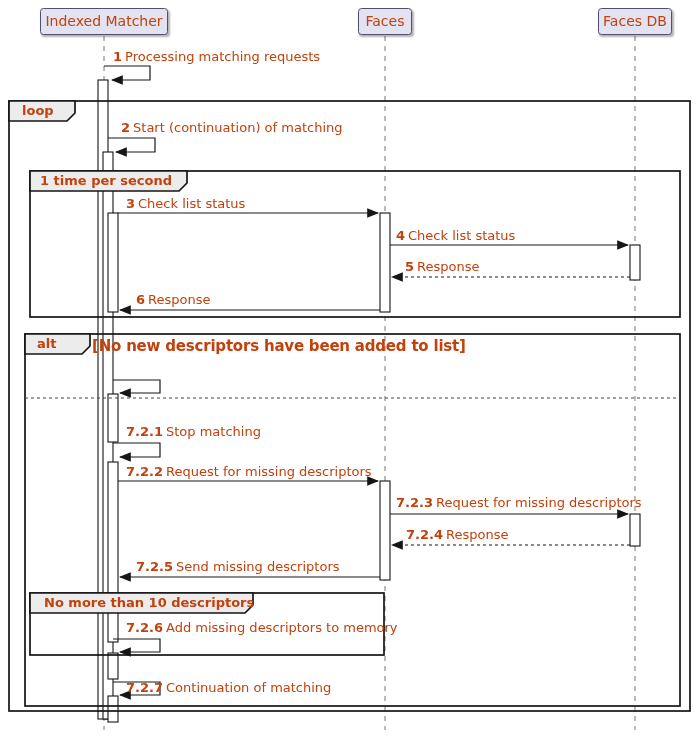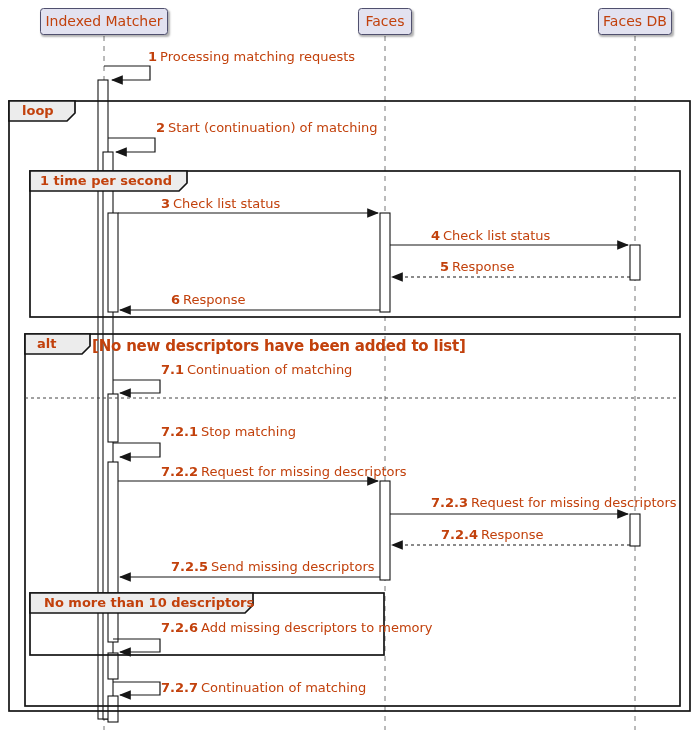--- a/index.html
+++ b/index.html
@@ -6,21 +6,21 @@
   #canvas{
     position:relative;width:696px;height:738px;background:#ffffff;
     font-family:"DejaVu Sans", "Liberation Sans", sans-serif;color:#c2410c;overflow:hidden;
   }
   #diagram-svg{position:absolute;left:0;top:0;}
   .pbox{
     position:absolute;height:25px;line-height:25px;text-align:center;
     background:#E2E2F0;border:1.3px solid #50506e;border-radius:3.5px;
     font-size:14px;box-shadow:1.5px 2px 2px rgba(0,0,0,0.30);
   }
-  .msg{position:absolute;font-size:13px;white-space:nowrap;margin-left:35px;}
+  .msg{position:absolute;font-size:13px;white-space:nowrap;}
   .msg b{margin-right:3px;font-weight:bold;}
   .flabel{position:absolute;font-size:13px;font-weight:bold;white-space:nowrap;}
   .guard{position:absolute;font-size:15px;font-weight:bold;letter-spacing:-0.2px;white-space:nowrap;}
 </style>
 </head>
 <body>
 
 <div id="canvas">
 
   <svg id="diagram-svg" width="696" height="738" viewBox="0 0 696 738">
@@ -103,23 +103,20 @@
   </div>
   <div class="msg" style="left:396px;top:228px">
     <b>4</b><span>Check list status</span>
   </div>
   <div class="msg" style="left:405px;top:259px">
     <b>5</b><span>Response</span>
   </div>
   <div class="msg" style="left:136px;top:292px">
     <b>6</b><span>Response</span>
   </div>
-  <div class="msg" style="left:126px;top:362px">
-    <b>7.1</b><span>Continuation of matching</span>
-  </div>
   <div class="msg" style="left:126px;top:424px">
     <b>7.2.1</b><span>Stop matching</span>
   </div>
   <div class="msg" style="left:126px;top:464px">
     <b>7.2.2</b><span>Request for missing descriptors</span>
   </div>
   <div class="msg" style="left:396px;top:495px">
     <b>7.2.3</b><span>Request for missing descriptors</span>
   </div>
   <div class="msg" style="left:406px;top:527px">

